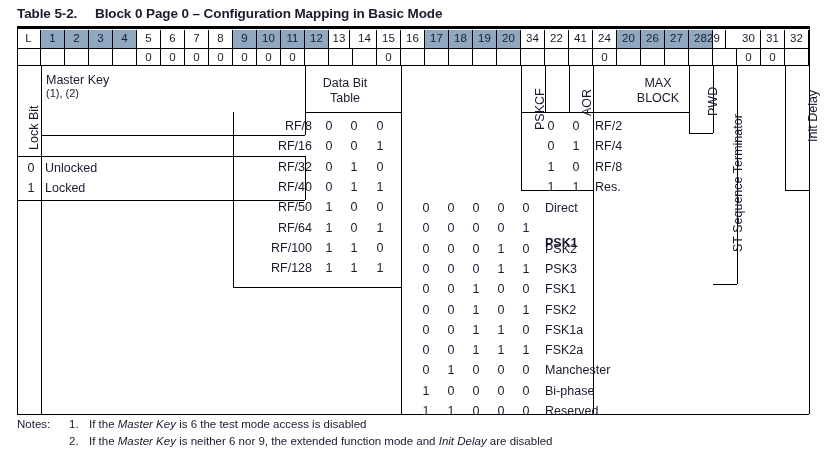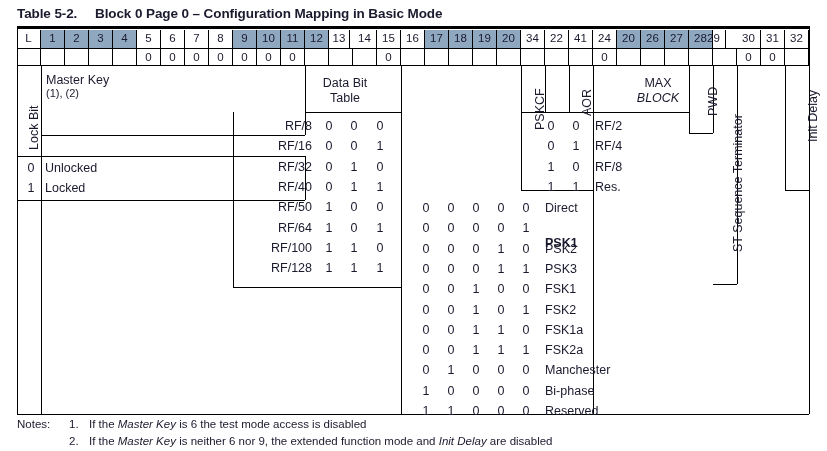--- a/index.html
+++ b/index.html
@@ -347,21 +347,21 @@
       <div class="bit" style="left: 552px; top: 129.6px;">0</div>
       <div class="tx" style="left: 578px; top: 129.6px;">RF/8</div>
       <div class="bit" style="left: 527px; top: 149.9px;">1</div>
       <div class="bit" style="left: 552px; top: 149.9px;">1</div>
       <div class="tx" style="left: 578px; top: 149.9px;">Res.</div>
     </div>
 
   <div class="vlabel" style="left:563px; top:86px;">AOR</div>
 
   <div class="tx ctr" style="left:600px; top:46px; width:82px;">MAX</div>
-  <div class="tx ctr" style="left:600px; top:61px; width:82px;font-style:italic;">BLOCK</div>
+  <div class="tx ctr" style="left:600px; top:61px; width:82px;">BLOCK</div>
 
   <div class="vlabel" style="left:689px; top:86px;">PWD</div>
 
   <div class="vlabel" style="left:714px; top:222px;">ST Sequence Terminator</div>
 
   <div class="vlabel" style="left:789px; top:112px;">Init Delay</div>
 </div>
 
 <div id="notes">
   <div class="nrow">

